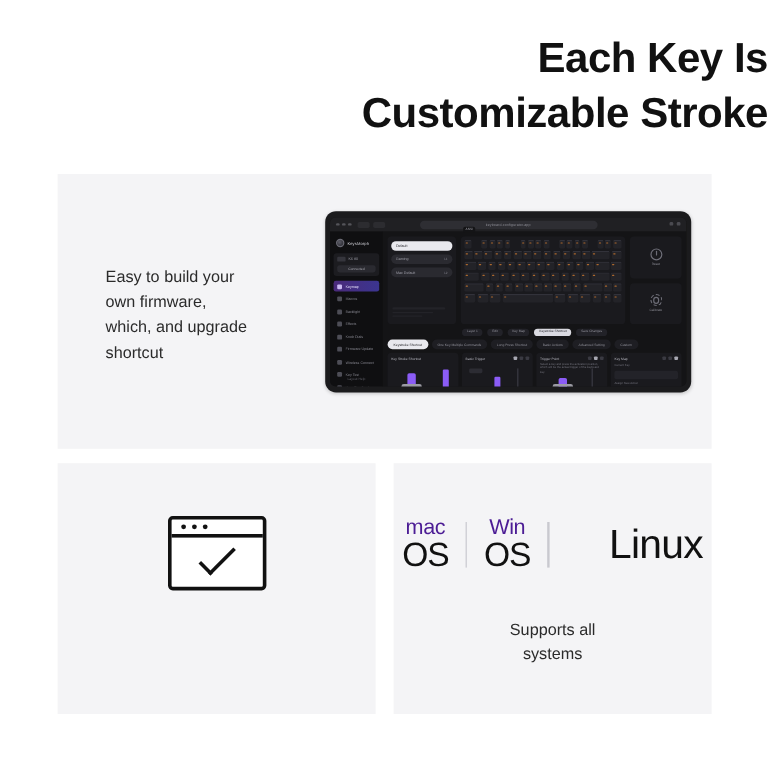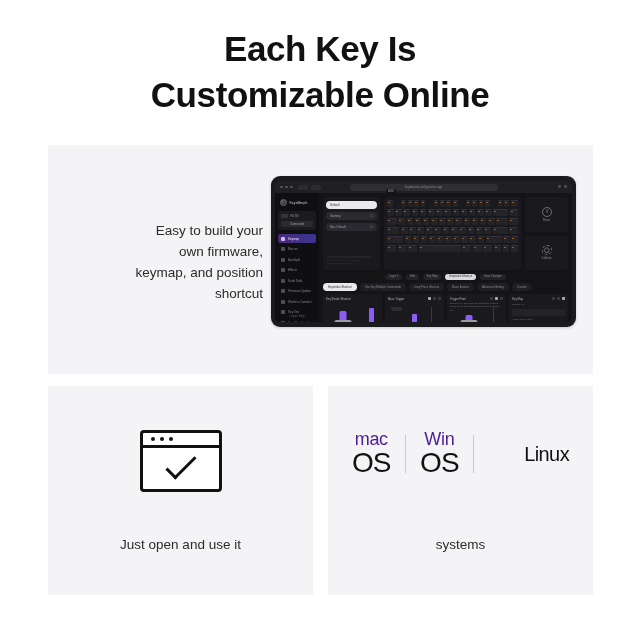--- a/index.html
+++ b/index.html
@@ -7,38 +7,38 @@
     width: 640px; height: 640px;
     background: #ffffff;
     font-family: "Liberation Sans", sans-serif;
     overflow: hidden;
   }
   .page { position: relative; width: 640px; height: 640px; background: #ffffff; }
 
   
   .headline {
     position: absolute; left: 0; top: 26px; width: 640px;
-    text-align: center;
+    text-align: right;
     font-size: 35px; font-weight: 700; line-height: 1.30;
     letter-spacing: -0.4px; color: #111111;
   }
   .headline .l2 { display: block; }
 
   
   .card {
     position: absolute; background: #f4f4f6;
   }
   #card-top    { left: 48px; top: 145px;  width: 545px; height: 229px; }
   #card-left   { left: 48px; top: 386px;  width: 265px; height: 209px; }
   #card-right  { left: 328px; top: 386px; width: 265px; height: 209px; }
 
   
   .feature-copy {
     position: absolute; left: 40px; top: 76px; width: 175px;
-    text-align: right; color: #2b2b2b;
+    text-align: left; color: #2b2b2b;
     font-size: 13.5px; line-height: 1.55; font-weight: 400;
   }
 
   
   .device {
     position: absolute; left: 223px; top: 31px;
     width: 305px; height: 151px;
     background: #1b1b1d;
     border-radius: 9px;
     padding: 5px 4px 5px 4px;
@@ -241,45 +241,45 @@
   }
 
   
   .os-row {
     position: absolute; left: 0; top: 44px; width: 100%;
     display: flex; align-items: center; justify-content: center; gap: 14px;
   }
   .os-item { display: flex; flex-direction: column; align-items: center; line-height: 1; }
   .os-item .small { font-size: 18px; font-weight: 500; color: #4c1d95; letter-spacing: -0.3px; }
   .os-item .big { font-size: 28px; font-weight: 500; color: #111; letter-spacing: -0.9px; margin-top: 1px; }
-  .os-item.single .big { font-size: 20px; letter-spacing: -0.6px; margin-left: 36px; }
+  .os-item.single .big { font-size: 34px; letter-spacing: -0.6px; margin-left: 36px; }
   .os-div { width: 1.5px; height: 38px; background: #c9c9cf; }
 
   .card-caption {
     position: absolute; left: 0; bottom: 40px; width: 100%;
     text-align: center; color: #2b2b2b;
     font-size: 13.5px; line-height: 1.5;
   }
 </style>
 </head>
 <body>
 
 <div class="page">
 
   <div class="headline">
     <span>Each Key Is</span>
-    <span class="l2">Customizable Online</span>
+    <span class="l2">Customizable Stroke</span>
   </div>
 
   <div class="card" id="card-top">
 
     <div class="feature-copy">
       <div>Easy to build your</div>
       <div>own firmware,</div>
-      <div>keymap, and position</div>
+      <div>which, and upgrade</div>
       <div>shortcut</div>
     </div>
 
     <div class="device">
       <div class="screen">
 
         <div class="titlebar">
           <div class="tb-dots">
               <i></i>
               <i></i>
@@ -572,38 +572,38 @@
   <div class="card" id="card-left">
     <div class="browser-icon">
       <div class="bar">
         <i></i>
         <i></i>
         <i></i>
       </div>
       <div class="check"></div>
     </div>
     <div class="card-caption">
-      <div>Just open and use it</div>
     </div>
   </div>
 
   <div class="card" id="card-right">
     <div class="os-row">
       <div class="os-item">
         <span class="small">mac</span>
         <span class="big">OS</span>
       </div>
       <div class="os-div"></div>
       <div class="os-item">
         <span class="small">Win</span>
         <span class="big">OS</span>
       </div>
       <div class="os-div"></div>
       <div class="os-item single">
         <span class="big">Linux</span>
       </div>
     </div>
     <div class="card-caption">
+      <div>Supports all</div>
       <div>systems</div>
     </div>
   </div>
 
 </div>
 
 </body></html>

